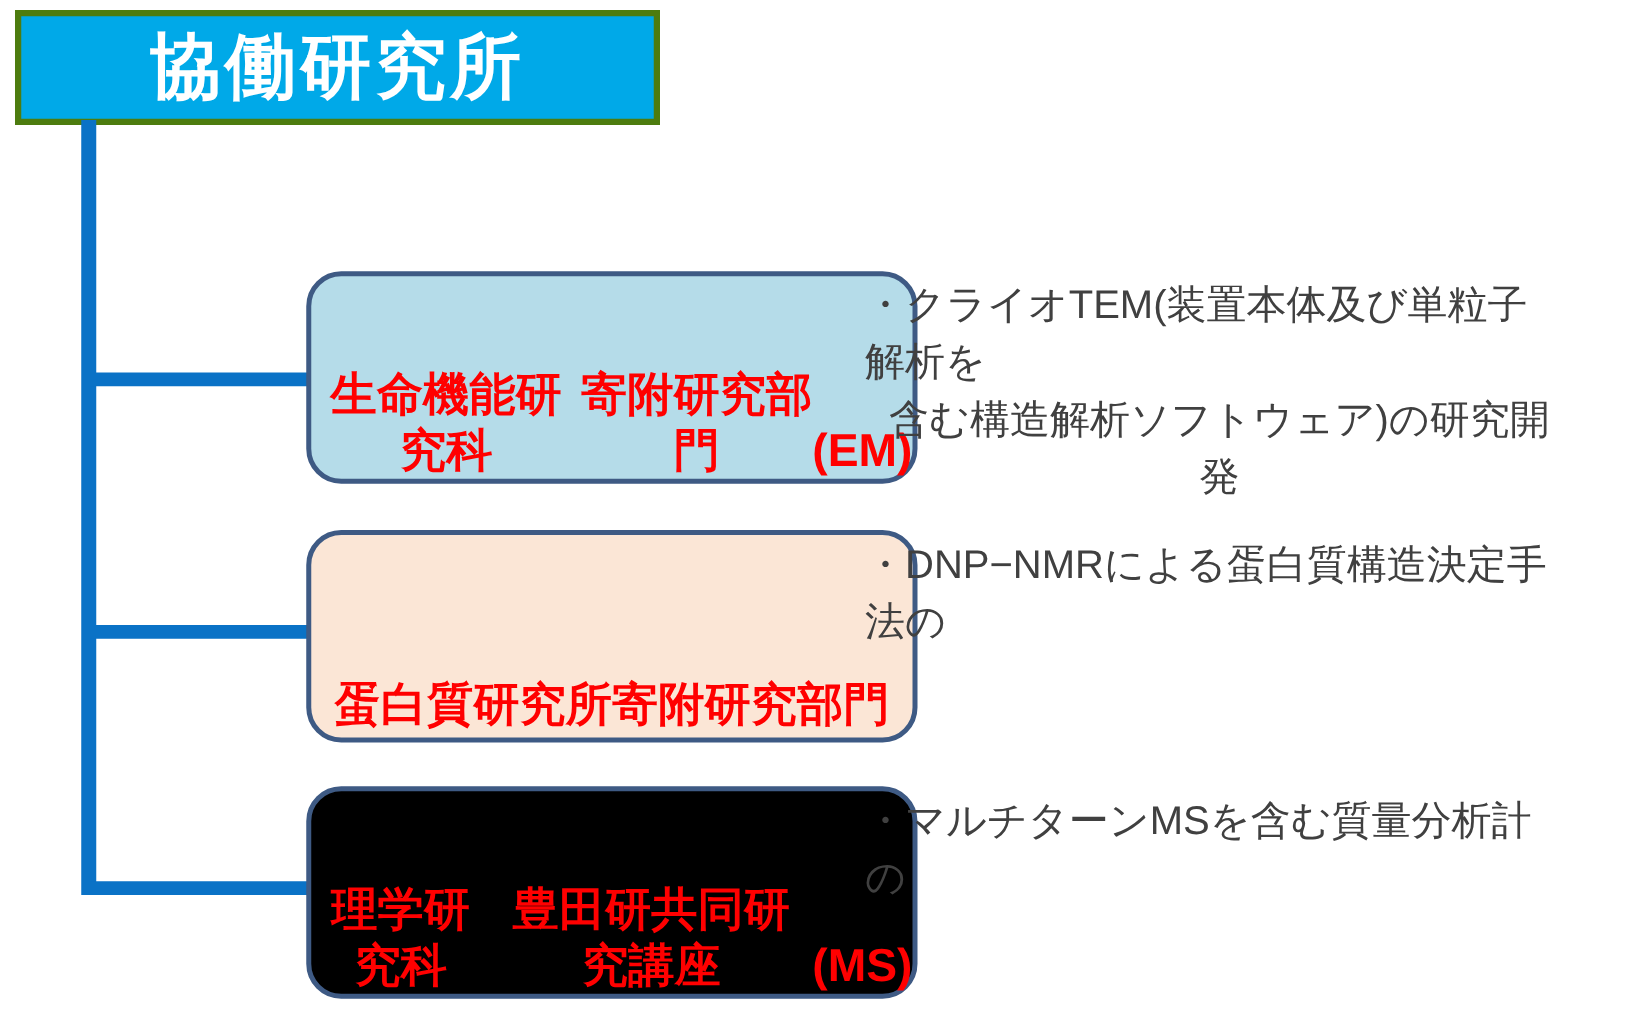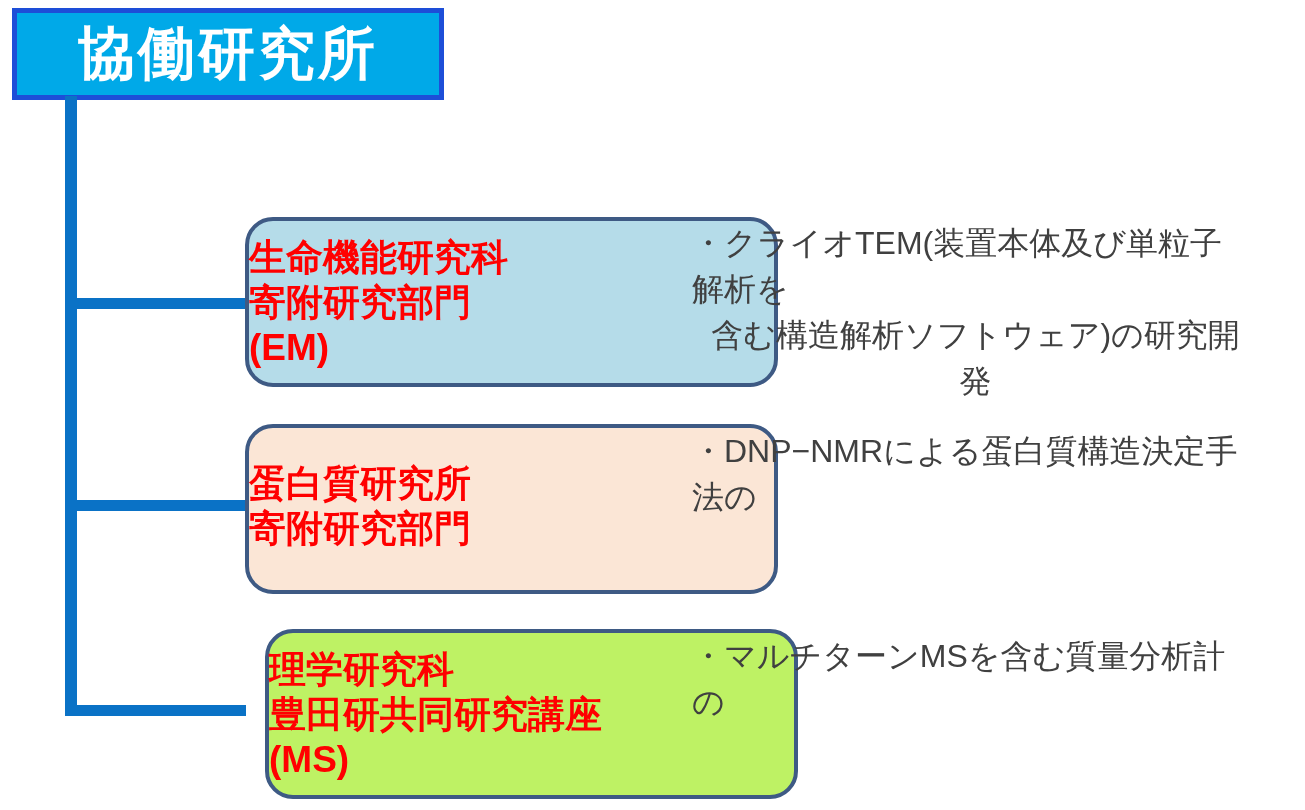--- a/index.html
+++ b/index.html
@@ -2,38 +2,38 @@
 <html><head>
 <meta charset="utf-8">
 <style>
   html,body{margin:0;padding:0;background:#ffffff;}
   .canvas{
     position:relative;width:1305px;height:810px;background:#ffffff;
     font-family:"Liberation Sans","DejaVu Sans",sans-serif;overflow:hidden;
   }
   
   .header-box{
-    position:absolute;left:12px;top:8px;width:432px;height:92px;
-    box-sizing:border-box;border:5px solid #1d4ed8;background:#00A9E8;
+    position:absolute;left:12px;top:8px;width:516px;height:92px;
+    box-sizing:border-box;border:5px solid #4d7c0f;background:#00A9E8;
     display:flex;align-items:center;justify-content:center;
   }
   .header-box .label{
     color:#ffffff;font-size:57px;font-weight:bold;letter-spacing:3px;white-space:nowrap;
   }
   
   .trunk{position:absolute;left:65px;top:96px;width:12px;height:620px;background:#0A72C6;}
   .conn{position:absolute;left:72px;width:174px;height:11px;background:#0A72C6;}
   .conn-0{top:298px}
   .conn-1{top:500px}
   .conn-2{top:705px}
   
   .node-box{
-    position:absolute;left:245px;width:533px;height:170px;box-sizing:border-box;
+    position:absolute;left:245px;width:489px;height:170px;box-sizing:border-box;
     border:4px solid #3E5A84;border-radius:28px;
-    display:flex;flex-direction:column;align-items:flex-start;justify-content:center;
+    display:flex;flex-direction:row;align-items:flex-end;justify-content:center;
     color:#FF0000;font-size:37px;font-weight:bold;line-height:45px;text-align:center;
   }
   .node-0{top:217px}
   .node-1{top:424px}
   .node-2{top:629px}
   
   .desc{
     position:absolute;left:692px;width:552px;
     color:#404040;font-size:32px;line-height:46px;
   }
@@ -67,21 +67,21 @@
   </div>
 
   <div class="node-box node-1" style="background-color: rgb(251, 230, 214); font-family: Liberation Mono, monospace;">
     <div>蛋白質研究所</div>
     <div>寄附研究部門</div>
   </div>
   <div class="desc desc-1">
     <div>・DNP−NMRによる蛋白質構造決定手法の</div>
   </div>
 
-  <div class="node-box node-2" style="background-color: #bef264; margin-left: 20px;">
+  <div class="node-box node-2" style="background-color: #000000;">
     <div>理学研究科</div>
     <div>豊田研共同研究講座</div>
     <div>(MS)</div>
   </div>
   <div class="desc desc-2">
     <div>・マルチターンMSを含む質量分析計の</div>
   </div>
 
 </div>
 

